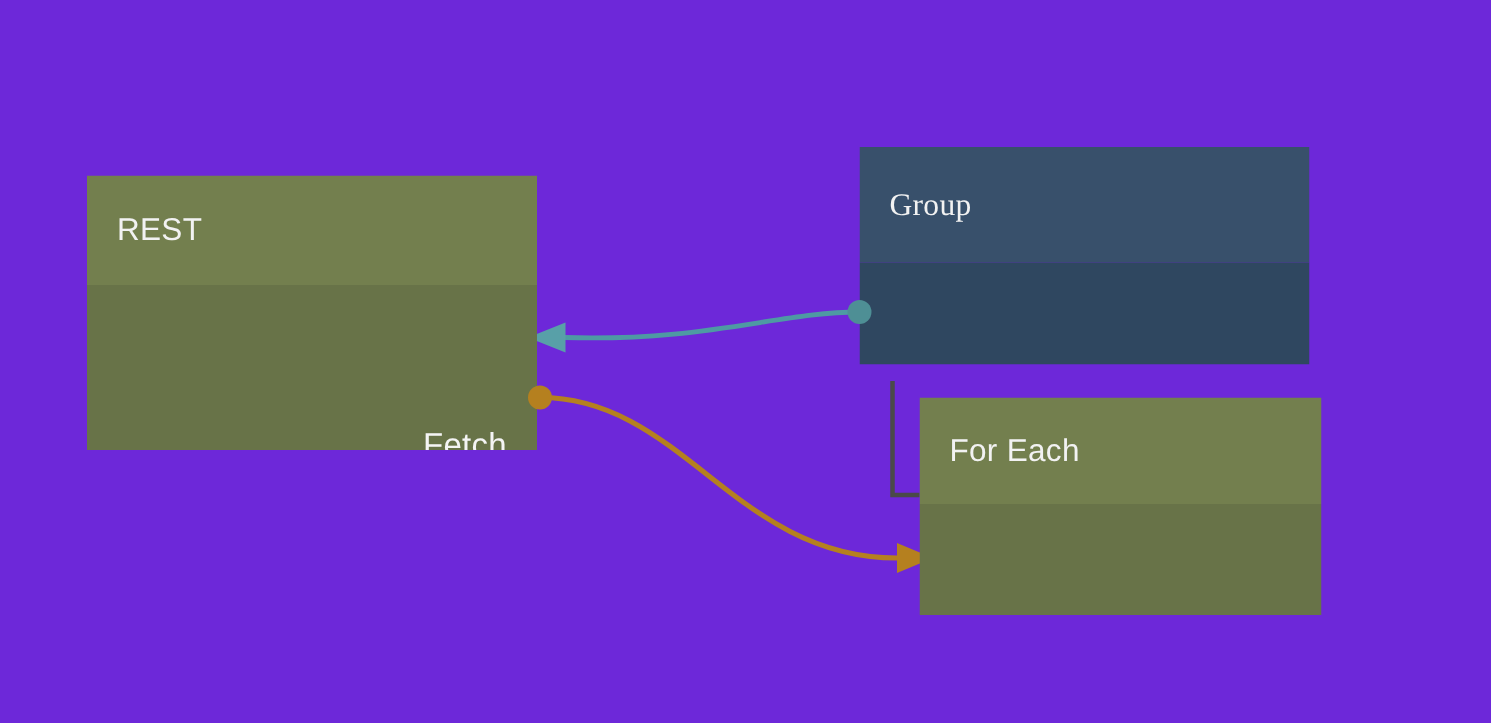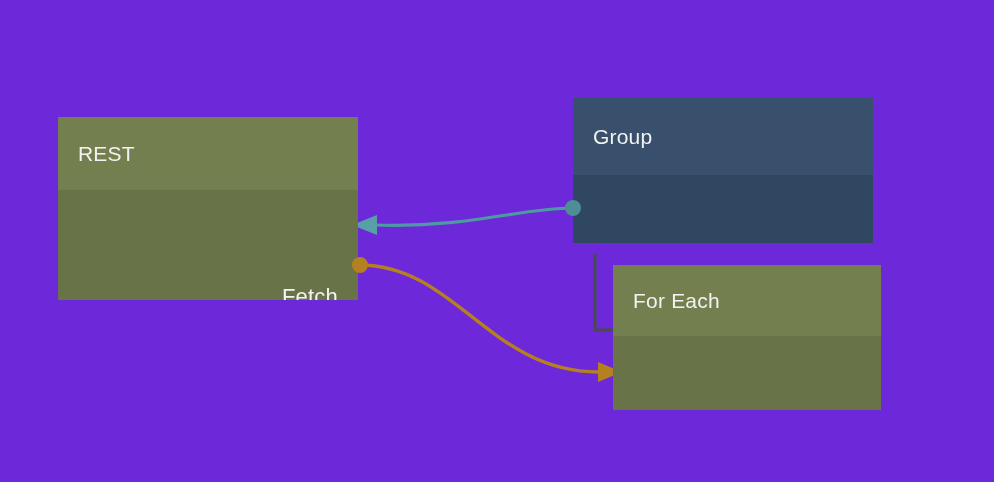--- a/index.html
+++ b/index.html
@@ -57,21 +57,21 @@
   .theme-green .node-body   { background: #687348; }
   .theme-blue  .node-header { background: #38506b; }
   .theme-blue  .node-body   { background: #2f4760; }
 
   
   #node-rest     { left: 58px;  top: 117px; width: 300px; height: 183px; }
   #node-rest .node-header { height: 73px; }
   #node-rest .node-body   { height: 110px; }
   #rest-port-fetch { top: 94px; right: 20px; }
 
-  #node-group    { left: 573px; top: 98px;  width: 300px; height: 145px; }
+  #node-group    { left: 573px; top: 98px;  width: 300px; height: 145px; font-family: Liberation Serif, serif; }
   #node-group .node-header { height: 77px; }
   #node-group .node-body   { height: 68px; }
 
   #node-foreach  { left: 613px; top: 265px; width: 268px; height: 145px; }
   #node-foreach .node-header { height: 71px; }
   #node-foreach .node-body   { height: 74px; }
 
   
   .port-dot {
     position: absolute;

